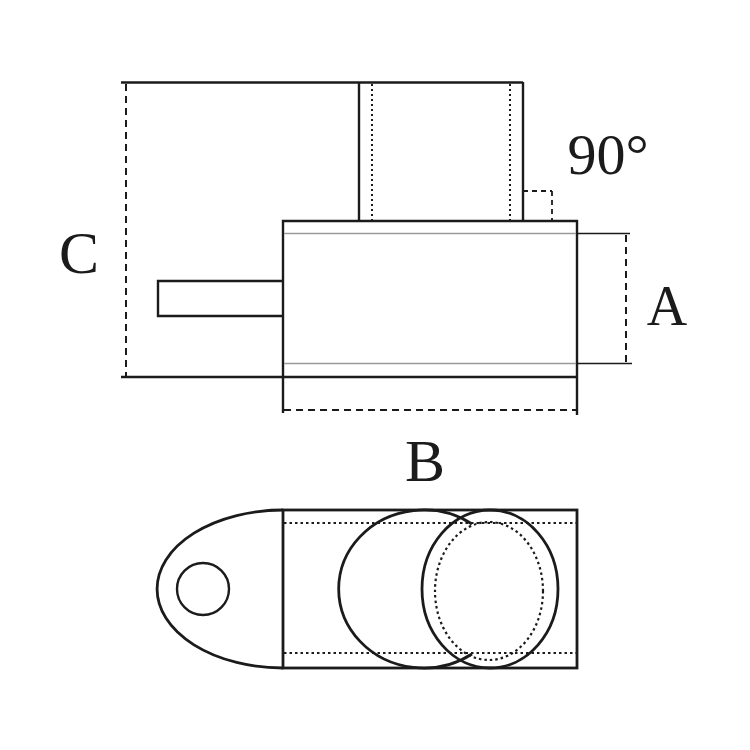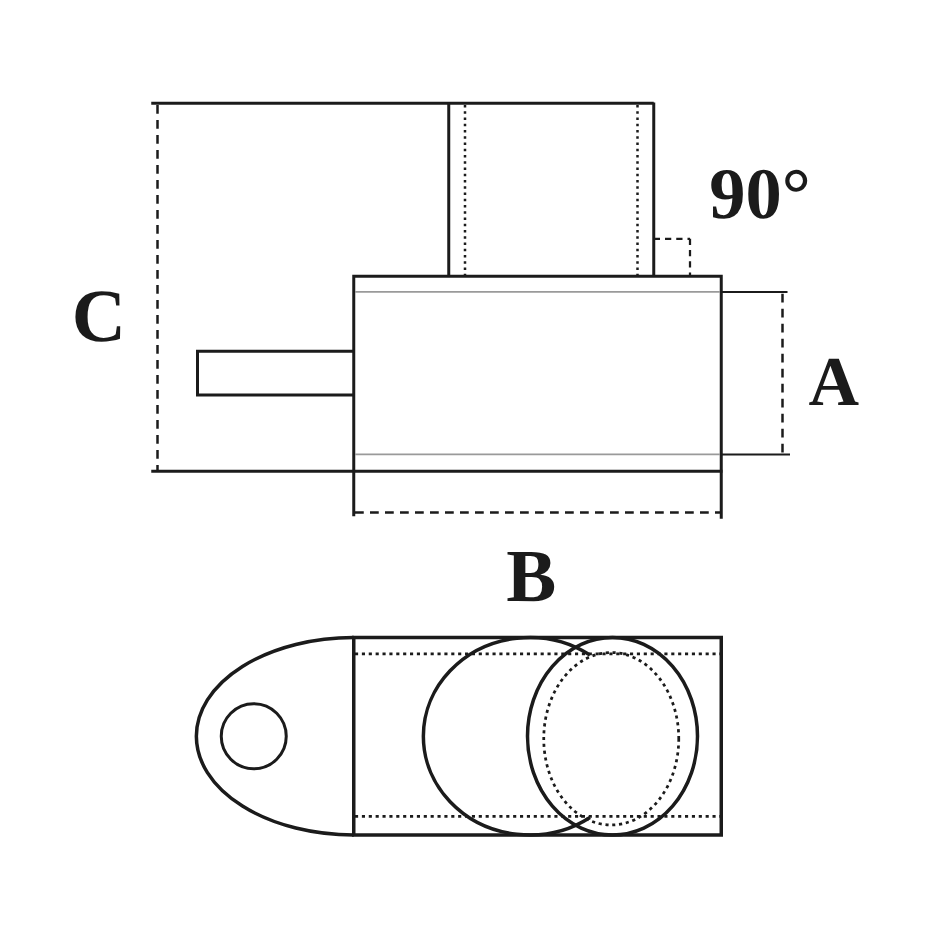--- a/index.html
+++ b/index.html
@@ -30,21 +30,20 @@
   .dot    { stroke-width: 2; stroke-dasharray: 2 3; }
   .dot2   { stroke-width: 2.2; stroke-dasharray: 2.5 3; }
   
   .dim-label {
     position: absolute;
     transform: translate(-50%, -50%);
     color: var(--line, #1b1b1b);
     white-space: nowrap;
     line-height: 1;
     user-select: none;
-    font-weight: bold;
   }
   .label-c     { left:  79px; top: 253px; font-size: 60px; }
   .label-angle { left: 608px; top: 155px; font-size: 58px; }
   .label-a     { left: 667px; top: 306px; font-size: 56px; }
   .label-b     { left: 425px; top: 461px; font-size: 60px; }
 </style>
 </head>
 <body>
 
 <div class="canvas">

